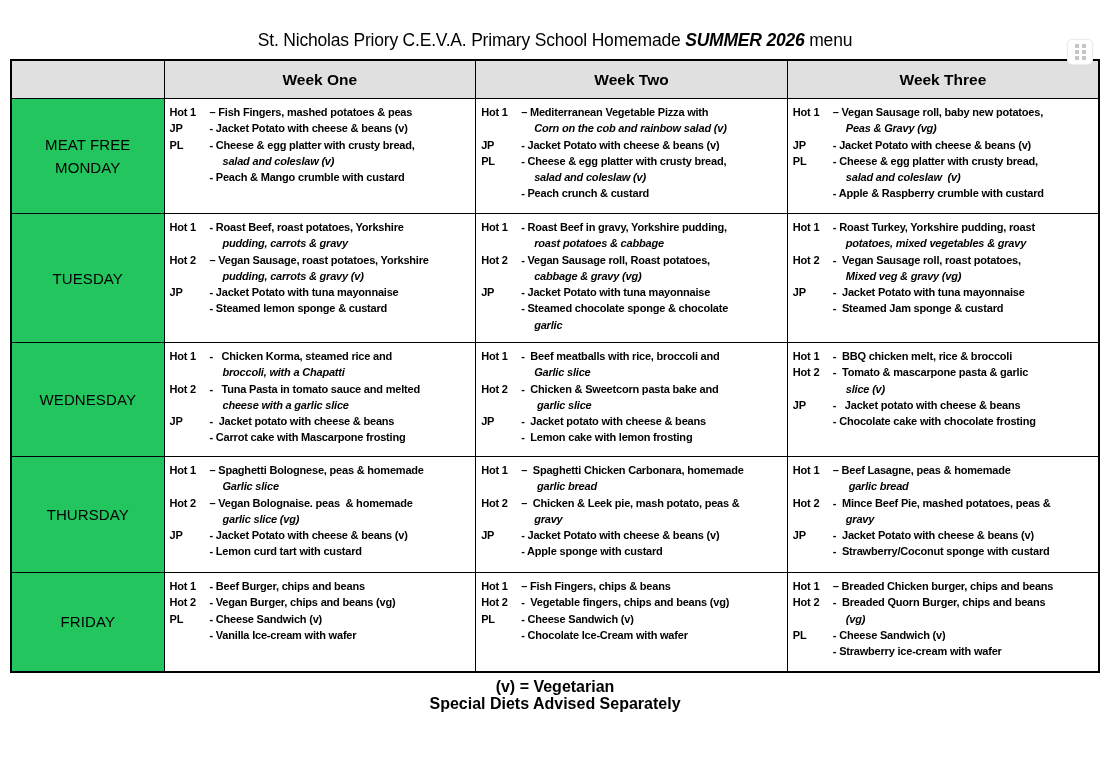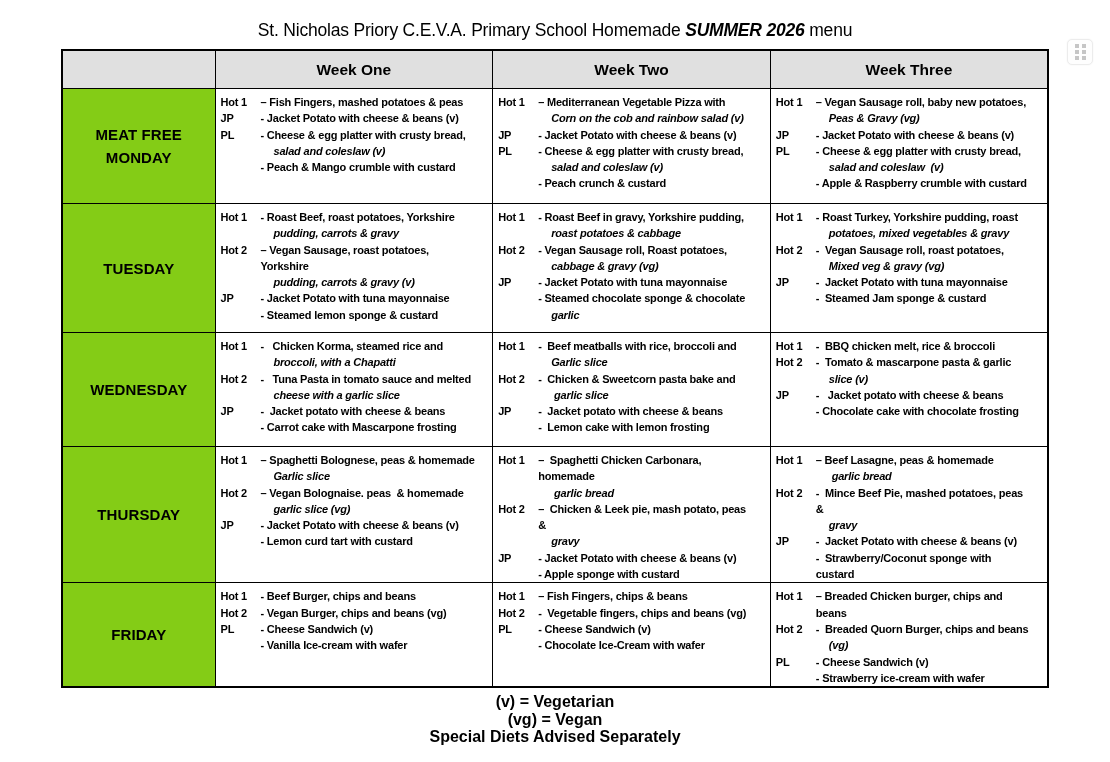--- a/index.html
+++ b/index.html
@@ -6,21 +6,21 @@
   body {
     width: 1110px; height: 762px;
     background: #ffffff;
     font-family: "Liberation Sans", "DejaVu Sans", sans-serif;
     color: #000;
     position: relative;
     overflow: hidden;
   }
   .title {
     text-align: center;
-    padding-top: 20px;
+    padding-top: 30px;
     font-size: 17.5px;
     letter-spacing: -0.2px;
     white-space: pre;
   }
   .title .em { font-weight: bold; font-style: italic; }
 
   .handle {
     position: absolute; top: 39px; right: 17px;
     width: 24px; height: 24px;
     border: 1px solid #ececec; border-radius: 5px;
@@ -30,21 +30,21 @@
     grid-template-rows: repeat(3, 4px);
     gap: 2px 3px;
     place-content: center;
     box-shadow: 0 0 2px rgba(0,0,0,0.06);
   }
   .handle i { background: #c6c6c6; width: 4px; height: 4px; display: block; }
 
   table.menu-table {
     border-collapse: collapse;
     table-layout: fixed;
-    width: 988px;
+    width: 1090px;
     margin: 8px auto 0;
     border: 2px solid #000;
   }
   .menu-table th, .menu-table td { border: 1px solid #000; }
   .menu-table col.day-col { width: 153px; }
 
   thead th {
     height: 35px;
     background: #e0e0e0;
     font-size: 15.5px;
@@ -52,23 +52,23 @@
     text-align: center;
     vertical-align: middle;
   }
   tbody tr:nth-child(1) { height: 115px; }
   tbody tr:nth-child(2) { height: 129px; }
   tbody tr:nth-child(3) { height: 114px; }
   tbody tr:nth-child(4) { height: 116px; }
   tbody tr:nth-child(5) { height: 99px; }
 
   th.day {
-    background: #84cc16;
+    background: #22c55e;
     font-size: 15px;
-    font-weight: bold;
+    font-weight: normal;
     text-align: center;
     vertical-align: middle;
     letter-spacing: 0.1px;
   }
   th.day div { line-height: 23px; }
 
   td.menu {
     vertical-align: top;
     background: #fff;
     padding: 5px 17px 0 5px;
@@ -512,15 +512,14 @@
             <span class="lbl"></span>
             <span class="rest">- Strawberry ice-cream with wafer</span>
           </div>
         </td>
       </tr>
     </tbody>
 </table>
 
 <div class="legend" id="legend">
     <div>(v) = Vegetarian</div>
-    <div>(vg) = Vegan</div>
     <div>Special Diets Advised Separately</div>
   </div>
 
 </body></html>

